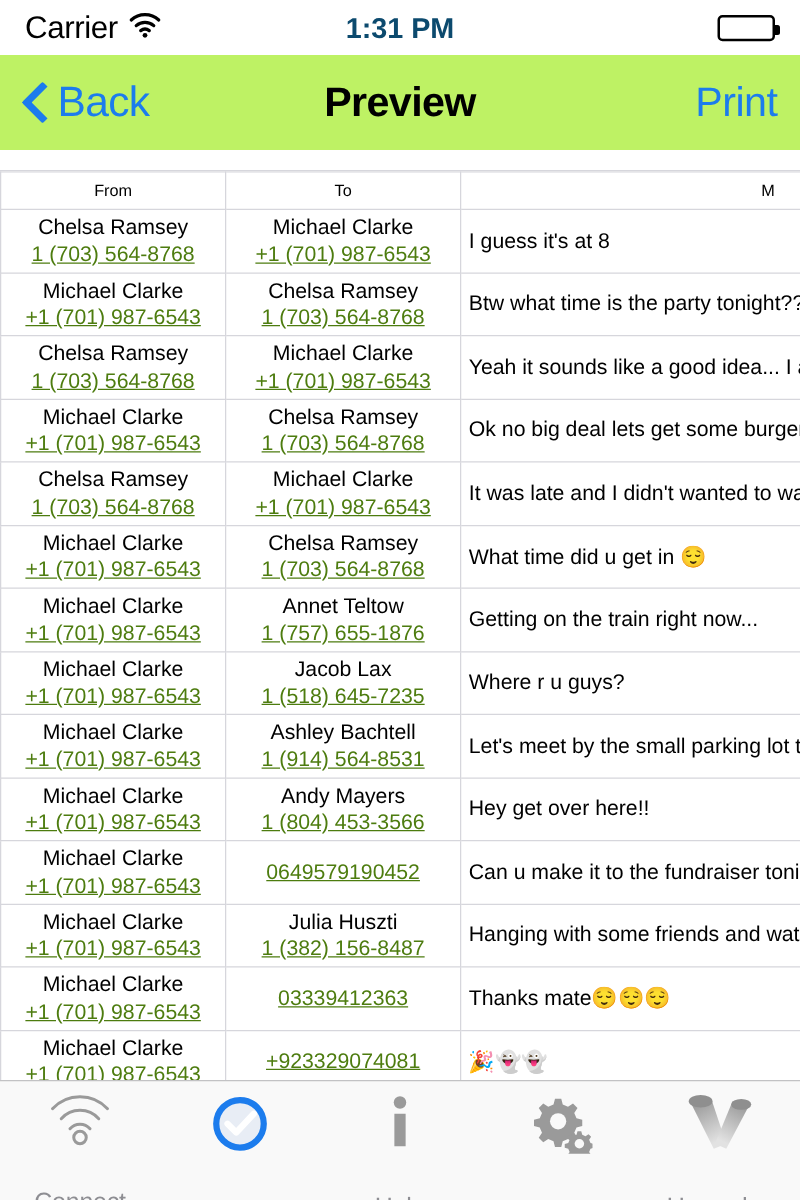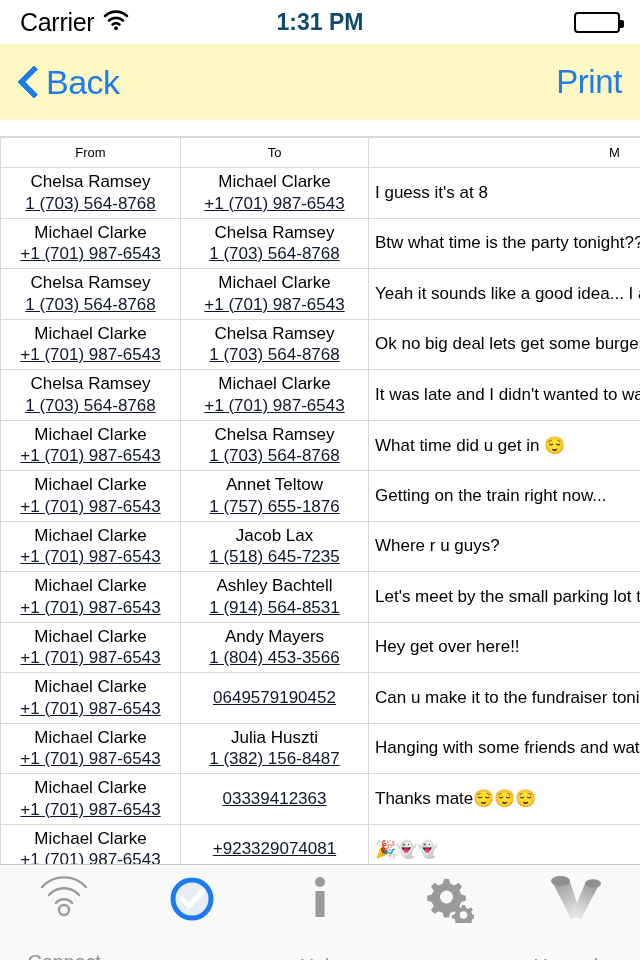--- a/index.html
+++ b/index.html
@@ -34,21 +34,21 @@
     content: ""; position: absolute; right: -6px; top: 6px;
     width: 4px; height: 8px; background: #000; border-radius: 0 2px 2px 0;
   }
   .battery-fill { height: 100%; background: #000; border-radius: 1px; }
 
   
   .navbar {
     height: 76px; width: 100%;
     display: flex; align-items: center; justify-content: space-between;
     padding: 0 18px;
-    background: #fef9c3; position: relative;
+    background: #bef264; position: relative;
   }
   .nav-back { display: flex; align-items: center; gap: 6px; cursor: pointer; }
   .chevron-left {
     width: 22px; height: 36px; position: relative; flex: 0 0 auto;
   }
   .chevron-left::before {
     content: ""; position: absolute; left: 4px; top: 6px;
     width: 18px; height: 18px;
     border-left: 6px solid #1c7ced; border-bottom: 6px solid #1c7ced;
     transform: rotate(45deg);
@@ -101,21 +101,21 @@
     line-height: 1.28;
     height: 40px;
   }
   td.msg {
     text-align: left;
     padding-left: 7px;
     white-space: nowrap;
     overflow: hidden;
   }
   .pname { color: #000; display: block; }
-  .pnum  { color: #0f172a; text-decoration: underline; display: block; }
+  .pnum  { color: #4d7c0f; text-decoration: underline; display: block; }
 
   
   .tabbar {
     position: absolute; left: 0; right: 0; bottom: 0;
     height: 96px;
     background: #f9f9f9;
     border-top: 1px solid #c2c2c4;
     display: flex;
   }
   .tab {
@@ -150,20 +150,21 @@
         <span class="battery-fill"></span>
       </span>
     </div>
   </div>
 
   <div class="navbar">
     <div class="nav-back">
       <span class="chevron-left"></span>
       <span class="nav-back-label">Back</span>
     </div>
+    <div class="nav-title">Preview</div>
     <div class="nav-print">Print</div>
   </div>
 
   <div class="table-wrap">
     <table class="msgtable">
       <colgroup>
         <col class="c-from">
           <col class="c-to">
           <col class="c-msg">
       </colgroup>

